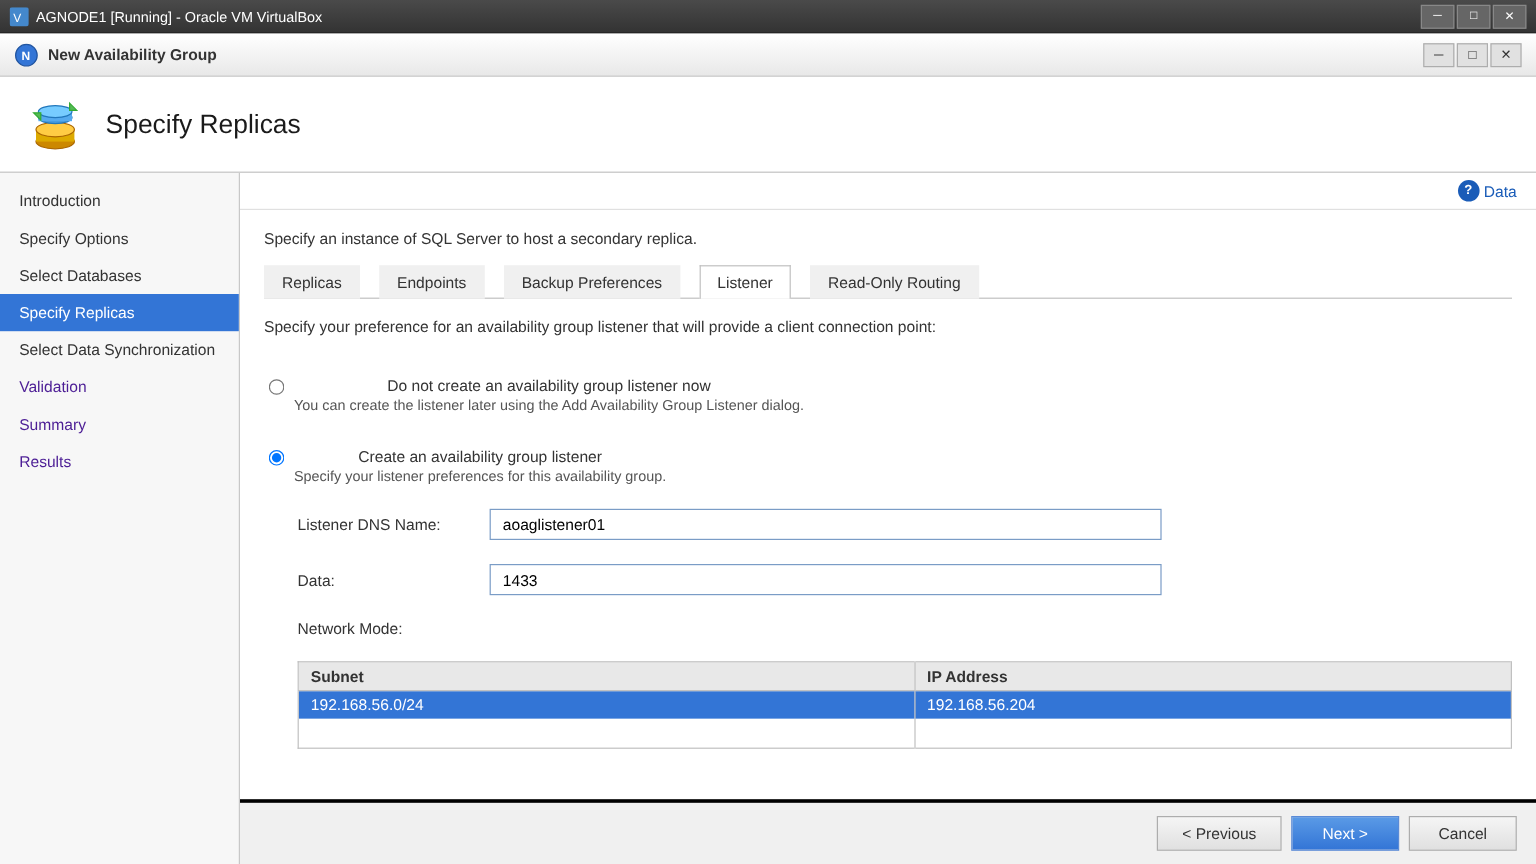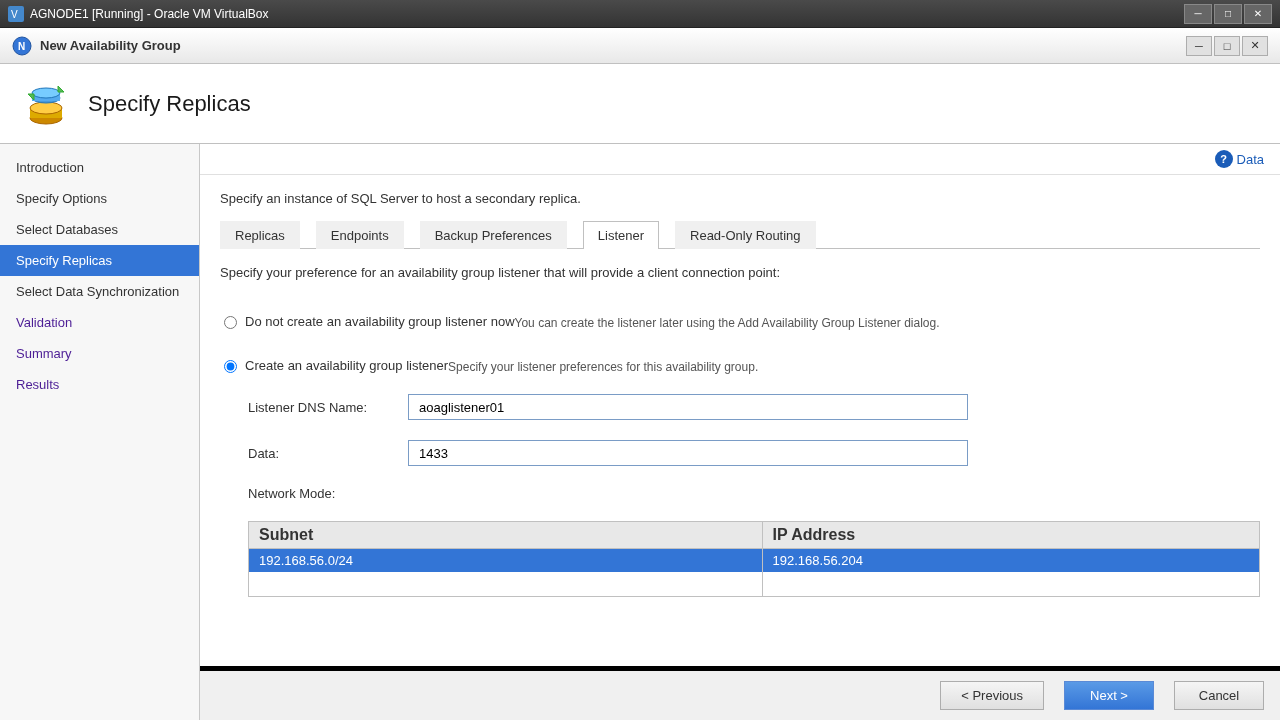--- a/index.html
+++ b/index.html
@@ -233,21 +233,21 @@
       align-items: flex-start;
       gap: 8px;
       padding: 8px 4px;
     }
     .radio-option input[type="radio"] {
       margin-top: 2px;
       cursor: pointer;
     }
     .radio-label-group {
       display: flex;
-      flex-direction: row;
+      flex-direction: column;
       text-align: center;
     }
     .radio-main-label {
       font-size: 13px;
       color: #333;
       font-weight: 500;
     }
     .radio-sub-label {
       font-size: 12px;
       color: #555;
@@ -310,21 +310,21 @@
       border: 1px solid #c0c0c0;
       margin-left: 28px;
       max-width: calc(100% - 28px);
     }
     .ip-table thead tr {
       background: #e8e8e8;
     }
     .ip-table th {
       text-align: left;
       padding: 4px 10px;
-      font-size: 16px;
+      font-size: 13px;
       font-weight: 600;
       color: #333;
       border-bottom: 1px solid #c0c0c0;
       border-right: 1px solid #c0c0c0;
     }
     .ip-table td {
       padding: 4px 10px;
       font-size: 13px;
       border-right: 1px solid #c0c0c0;
     }
@@ -332,25 +332,25 @@
       background: #3375d6;
       color: #fff;
     }
     .ip-table tr.empty td {
       height: 24px;
       background: #fff;
     }
 
     
     .bottom-bar {
-      border-top: 5px solid #000000;
+      border-top: 3px solid #000000;
       padding: 10px 16px;
       display: flex;
       justify-content: flex-end;
-      gap: 20px;
+      gap: 8px;
       background: #f0f0f0;
       height: 54px;
       align-items: center;
     }
     .btn {
       padding: 6px 20px;
       font-size: 13px;
       border: 1px solid #adadad;
       background: linear-gradient(to bottom, #f5f5f5, #e0e0e0);
       cursor: pointer;

